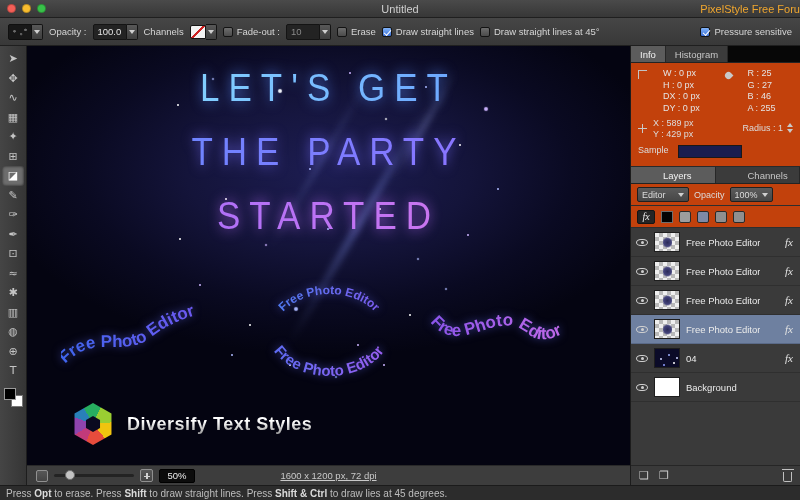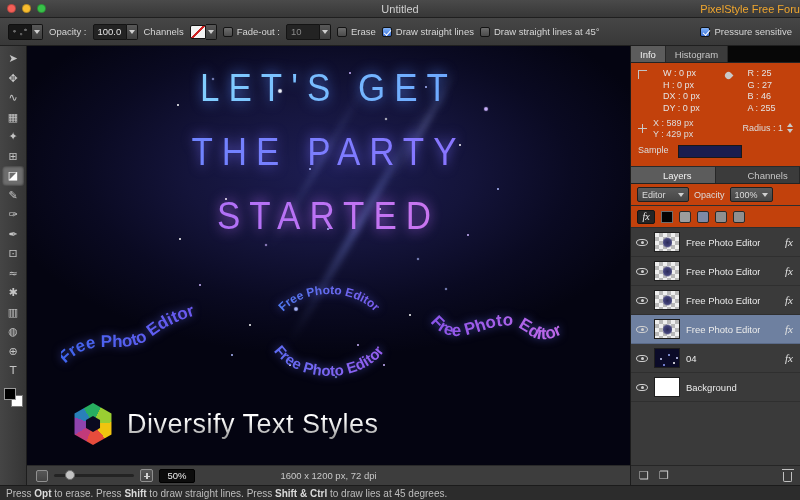--- a/index.html
+++ b/index.html
@@ -87,38 +87,38 @@
   .warp-left  { left:34px;  top:240px; width:160px; height:95px; }
   .warp-mid   { left:50%; transform:translateX(-50%); top:226px; width:160px; height:128px; }
   .warp-right { right:26px; top:236px; width:180px; height:100px; }
   .brand { position:absolute; left:45px; bottom:20px; display:flex; align-items:center; gap:13px; }
   .logo { width:42px; height:42px; position:relative;
     background:conic-gradient(from -30deg, #27ae60 0 55deg, #9acd32 55deg 115deg, #f1c40f 115deg 170deg,
       #e74c3c 170deg 230deg, #c23a7a 230deg 270deg, #8e44ad 270deg 320deg, #2980b9 320deg 360deg);
     clip-path:polygon(50% 0, 94% 25%, 94% 75%, 50% 100%, 6% 75%, 6% 25%); }
   .logo::after { content:""; position:absolute; inset:31%; background:#0a0a20;
     clip-path:polygon(50% 0, 94% 25%, 94% 75%, 50% 100%, 6% 75%, 6% 25%); }
-  .caption { font-size:27px; font-weight:400; letter-spacing:.5px;
+  .caption { font-size:18px; font-weight:700; letter-spacing:.5px;
     background-image:linear-gradient(180deg,#ffffff 35%,#939393);
     -webkit-background-clip:text; background-clip:text; color:transparent; -webkit-text-fill-color:transparent; }
 
   
   .canvas-status { flex:0 0 20px; background:#3d3d3d; border-top:1px solid #292929; position:relative;
     display:flex; align-items:center; gap:6px; padding:0 9px; }
   .fit-btn { width:12px; height:12px; border:1px solid #909090; border-radius:2px; background:linear-gradient(#575757,#454545); }
   .slider { width:80px; height:3px; background:#232323; border-radius:2px; position:relative; }
   .sthumb { position:absolute; left:11px; top:-4px; width:10px; height:10px; border-radius:50%;
     background:#c4c4c4; border:1px solid #6c6c6c; }
   .plus-btn { width:13px; height:13px; border:1px solid #909090; border-radius:2px; position:relative;
     background:linear-gradient(#575757,#454545); }
   .plus-btn::before { content:""; position:absolute; left:2.5px; top:5.5px; width:6px; height:1.5px; background:#d2d2d2; }
   .plus-btn::after  { content:""; position:absolute; left:5px; top:3px; width:1.5px; height:6px; background:#d2d2d2; }
   .zoom-box { min-width:36px; height:14px; background:#0c0c0c; border:1px solid #000; border-radius:2px;
     display:flex; align-items:center; justify-content:center; font-size:9.5px; color:#ececec; padding:0 4px; z-index:2; }
-  .doc-info { position:absolute; left:0; right:0; text-align:center; font-size:9.5px; color:#c9c9c9; pointer-events:none; }
+  .doc-info { position:absolute; left:0; right:0; text-align:center; font-size:9.5px; color:#c9c9c9; pointer-events:none;text-decoration:underline; }
 
   
   .rightpanel { flex:0 0 170px; background:#c2410c; border-left:1px solid #1c1c1c;
     display:flex; flex-direction:column; min-height:0; color:#dcdcdc; }
   .tabrow { flex:0 0 17px; display:flex; background:#2d2d2d; border-bottom:1px solid #232323; }
   .tab { padding:0 9px; display:flex; align-items:center; font-size:9.5px; color:#c6c6c6;
     background:#3b3b3b; border-right:1px solid #272727; }
   .tab.active { background:#5c5c5c; color:#f2f2f2; }
   .histo-strip { flex:1; background:#070707; }
   .tab.half { flex:1; justify-content:flex-start;padding-left:32px; }

